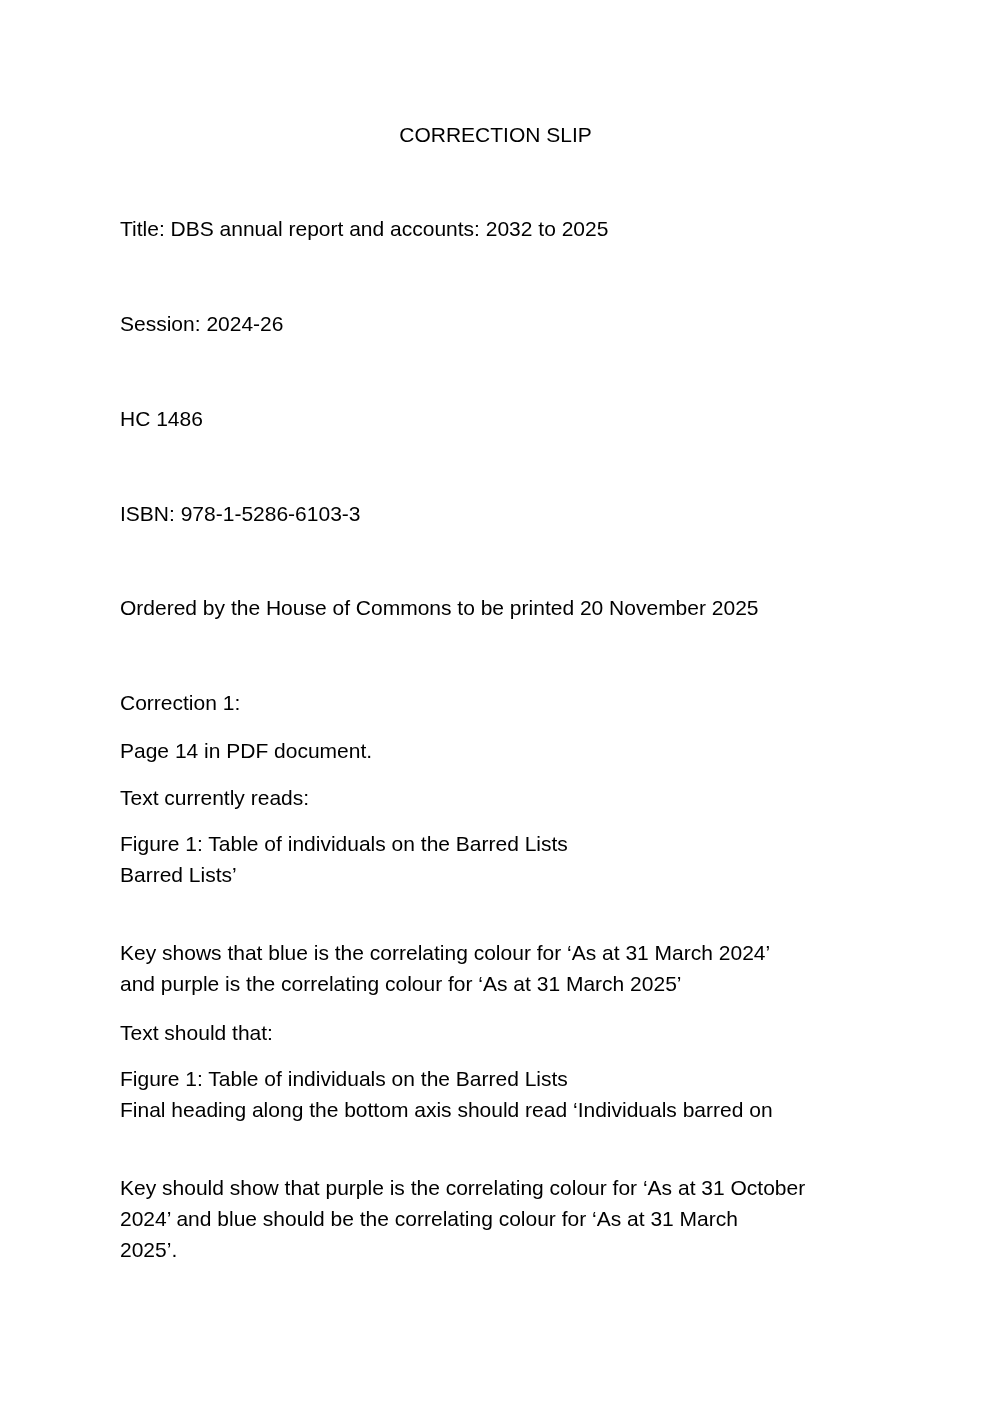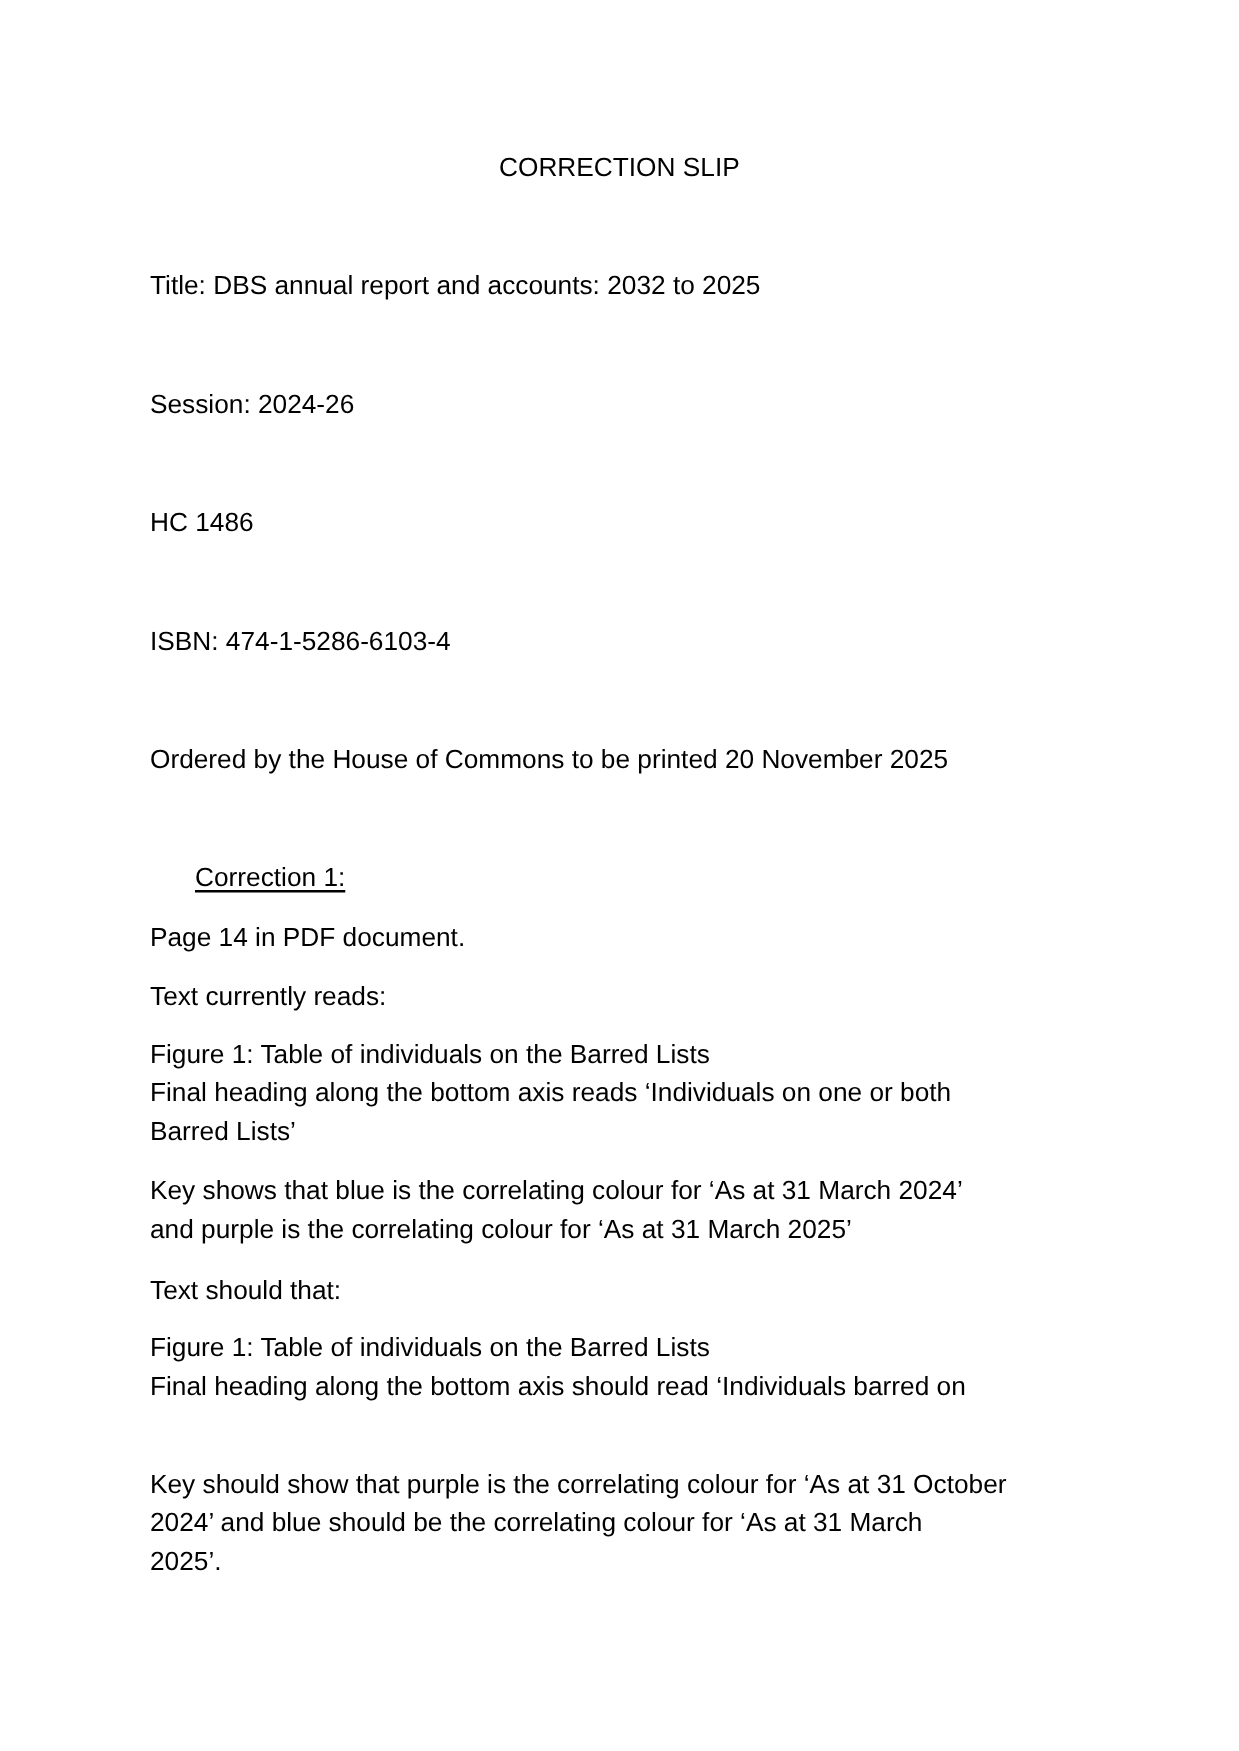--- a/index.html
+++ b/index.html
@@ -32,51 +32,50 @@
     }
     .heading {
       position: absolute;
       top: 124px;
       left: 0;
       width: 991px;
       text-align: center;
       font-size: 21px;
       line-height: 1;
     }
-    .u { text-decoration: underline; text-underline-offset: 3px; margin-left: 36px; }
+    .u { text-underline-offset: 3px; }
     .i { }
     .block {
       position: absolute;
       left: 120px;
       width: 760px;
       line-height: 31px;
       white-space: normal;
     }
     .block span { display: block; }
   </style>
 </head>
 <body>
 
 <div class="page">
 
   <div class="heading">CORRECTION SLIP</div>
 
   <div class="abs" style="top:218px;">Title: DBS annual report and accounts: 2032 to 2025</div>
   <div class="abs" style="top:313px;">Session: 2024-26</div>
   <div class="abs" style="top:408px;">HC 1486</div>
-  <div class="abs" style="top:503px;">ISBN: 474-1-5286-6103-4</div>
+  <div class="abs" style="top:503px;">ISBN: 978-1-5286-6103-3</div>
   <div class="abs" style="top:597px;">Ordered by the House of Commons to be printed 20 November 2025</div>
 
   <div class="abs u" style="top:692px;">Correction 1:</div>
   <div class="abs i" style="top:740px;">Page 14 in PDF document.</div>
   <div class="abs" style="top:787px;">Text currently reads:</div>
 
   <div class="block i" style="top:828px;">
     <span>Figure 1: Table of individuals on the Barred Lists</span>
-    <span>Final heading along the bottom axis reads ‘Individuals on one or both</span>
     <span>Barred Lists’</span>
   </div>
 
   <div class="block i" style="top:937px;">
     <span>Key shows that blue is the correlating colour for ‘As at 31 March 2024’</span>
     <span>and purple is the correlating colour for ‘As at 31 March 2025’</span>
   </div>
 
   <div class="abs" style="top:1022px;">Text should that:</div>
 

